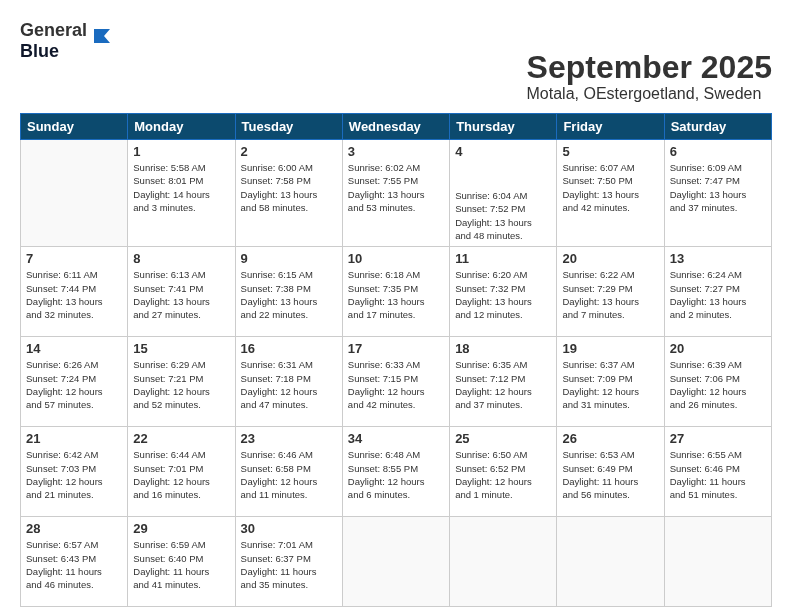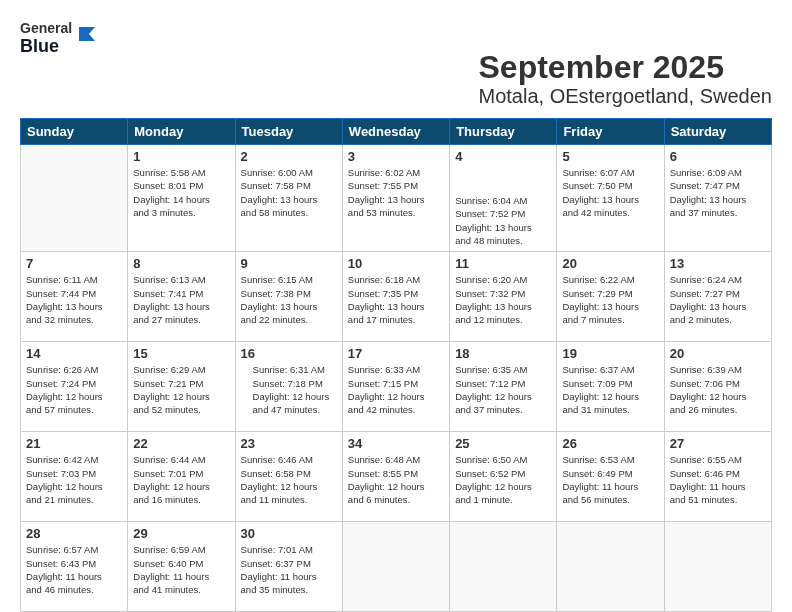--- a/index.html
+++ b/index.html
@@ -31,21 +31,21 @@
     .title-block {
       margin-top: 32px;
     }
     .title-block h1 {
       font-size: 32px;
       font-weight: bold;
       color: #333;
       line-height: 1.1;
     }
     .title-block h2 {
-      font-size: 20px;
+      font-size: 16px;
       font-weight: normal;
       color: #333;
     }
     .calendar {
       flex: 1;
       border: 1px solid #ccc;
       border-collapse: collapse;
       width: 100%;
       table-layout: fixed;
     }
@@ -79,21 +79,21 @@
       color: #333;
     }
     .empty-cell {
       background: #f9f9f9;
     }
     .logo-lines {
       display: flex;
       flex-direction: column;
       margin-top: 2px;
     }
-    .logo-line1 { font-size: 14px; font-weight: bold; color: #333; }
+    .logo-line1 { font-size: 18px; font-weight: bold; color: #333; }
     .logo-line2 { font-size: 18px; font-weight: bold; color: #0f172a; }
   </style>
 </head>
 <body>
 
 <div class="page">
   <div class="header">
     <div class="logo">
       <div style="display:flex;align-items:center;">
         <div class="logo-lines">
@@ -230,21 +230,21 @@
           </td>
           <td>
             <span class="day-number">15</span>
             <div class="day-info" style="white-space: pre-line;">Sunrise: 6:29 AM
 Sunset: 7:21 PM
 Daylight: 12 hours
 and 52 minutes.</div>
           </td>
           <td>
             <span class="day-number">16</span>
-            <div class="day-info" style="white-space: pre-line; margin-left: 12px;">Sunrise: 6:31 AM
+            <div class="day-info" style="white-space: pre-line;">Sunrise: 6:31 AM
 Sunset: 7:18 PM
 Daylight: 12 hours
 and 47 minutes.</div>
           </td>
           <td>
             <span class="day-number">17</span>
             <div class="day-info" style="white-space: pre-line;">Sunrise: 6:33 AM
 Sunset: 7:15 PM
 Daylight: 12 hours
 and 42 minutes.</div>

